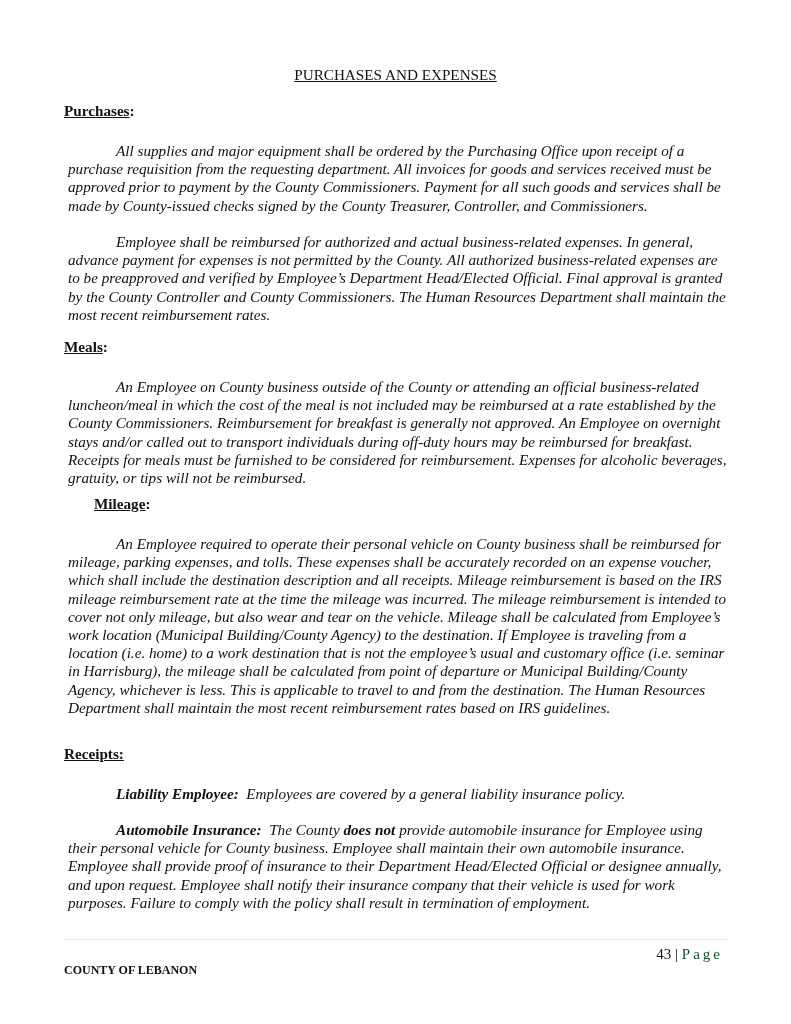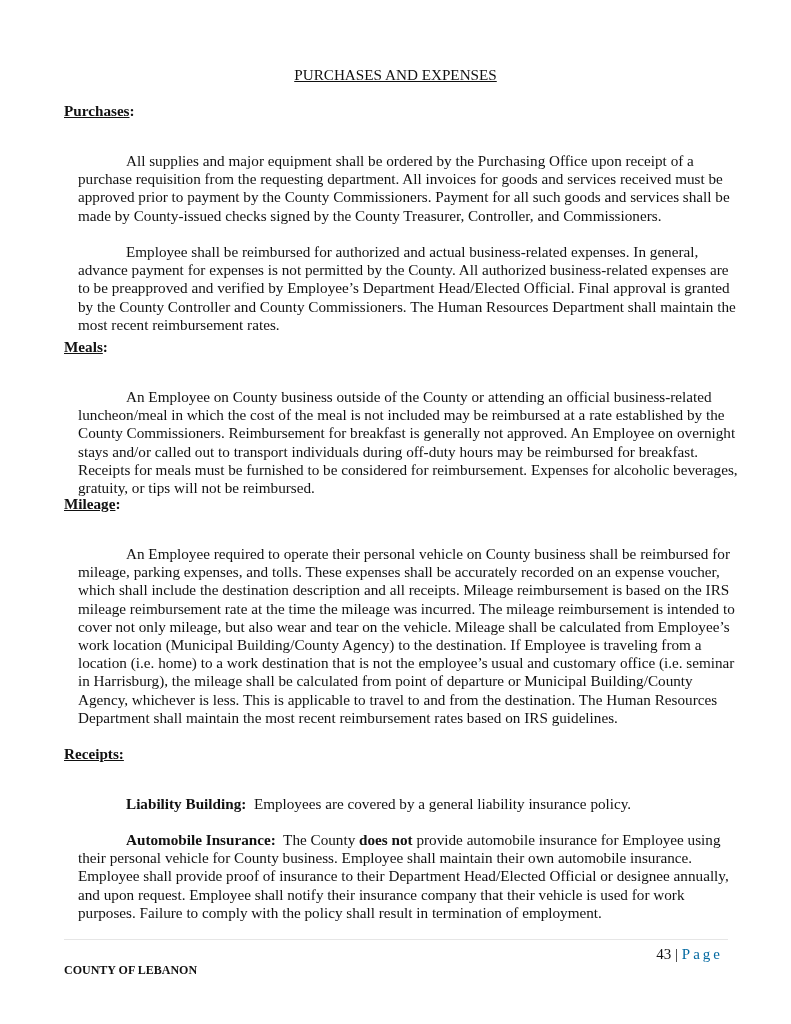--- a/index.html
+++ b/index.html
@@ -8,56 +8,56 @@
       font-family: "Liberation Serif", serif; color: #111111;
       font-size: 15.2px; line-height: 18.2px;
     }
     .page { position: absolute; left: 64px; top: 0; width: 663px; }
     .title {
       position: absolute; top: 66px; left: 0; width: 663px; text-align: center;
       font-weight: normal; text-decoration: underline; font-size: 15.2px;
     }
     .heading { position: absolute; left: 0; font-weight: bold; }
     .heading .u { text-decoration: underline; text-align: right; }
-    .para { position: absolute; left: 0; width: 663px; text-align: left; margin: 14px; }
+    .para { position: absolute; left: 0; width: 663px; text-align: left; margin: 4px; font-style: italic; }
     .indent { display: inline-block; width: 48px; }
     .b { font-weight: bold; }
     .footer-rule {
       position: absolute; left: 64px; top: 939px; width: 664px; height: 1px; background: #e6e6e6;
     }
     .page-num {
       position: absolute; top: 945px; right: 68px; font-size: 15px;
     }
-    .page-num .pg { color: #0369a1; letter-spacing: 3px; }
+    .page-num .pg { color: #14532d; letter-spacing: 3px; }
     .org {
       position: absolute; left: 64px; top: 961px; font-weight: bold; font-size: 12px;
     }
   </style>
 </head>
 <body>
 
 <div class="page">
   <div class="title">PURCHASES AND EXPENSES</div>
 
   <div class="heading" style="top:102px;"><span class="u">Purchases</span><span>:</span></div>
 
   <p class="para" style="top:138px;"><span class="indent"></span><span>All supplies and major equipment shall be ordered by the Purchasing Office upon receipt of a purchase requisition from the requesting department.  All invoices for goods and services received must be approved prior to payment by the County Commissioners.  Payment for all such goods and services shall be made by County-issued checks signed by the County Treasurer, Controller, and Commissioners.</span></p>
 
   <p class="para" style="top:229px;"><span class="indent"></span><span>Employee shall be reimbursed for authorized and actual business-related expenses. In general, advance payment for expenses is not permitted by the County.  All authorized business-related expenses are to be preapproved and verified by Employee’s Department Head/Elected Official. Final approval is granted by the County Controller and County Commissioners. The Human Resources Department shall maintain the most recent reimbursement rates.</span></p>
 
   <div class="heading" style="top:338px;"><span class="u">Meals</span><span>:</span></div>
 
   <p class="para" style="top:374px;"><span class="indent"></span><span>An Employee on County business outside of the County or attending an official business-related luncheon/meal in which the cost of the meal is not included may be reimbursed at a rate established by the County Commissioners. Reimbursement for breakfast is generally not approved.  An Employee on overnight stays and/or called out to transport individuals during off-duty hours may be reimbursed for breakfast. Receipts for meals must be furnished to be considered for reimbursement. Expenses for alcoholic beverages, gratuity, or tips will not be reimbursed.</span></p>
 
-  <div class="heading" style="top:495px;"><span class="u">Mileage</span><span>:</span></div>
+  <div class="heading" style="top:495px;margin-left:30px;"><span class="u">Mileage</span><span>:</span></div>
 
   <p class="para" style="top:531px;"><span class="indent"></span><span>An Employee required to operate their personal vehicle on County business shall be reimbursed for mileage, parking expenses, and tolls. These expenses shall be accurately recorded on an expense voucher, which shall include the destination description and all receipts.  Mileage reimbursement is based on the IRS mileage reimbursement rate at the time the mileage was incurred. The mileage reimbursement is intended to cover not only mileage, but also wear and tear on the vehicle. Mileage shall be calculated from Employee’s work location (Municipal Building/County Agency) to the destination. If Employee is traveling from a location (i.e. home) to a work destination that is not the employee’s usual and customary office (i.e. seminar in Harrisburg), the mileage shall be calculated from point of departure or Municipal Building/County Agency, whichever is less. This is applicable to travel to and from the destination.  The Human Resources Department shall maintain the most recent reimbursement rates based on IRS guidelines.</span></p>
 
   <div class="heading" style="top:745px;"><span class="u">Receipts:</span></div>
 
-  <p class="para" style="top:781px;"><span class="indent"></span><span class="b">Liability Building:</span>&nbsp; <span>Employees are covered by a general liability insurance policy.</span></p>
+  <p class="para" style="top:781px;"><span class="indent"></span><span class="b">Liability Employee:</span>&nbsp; <span>Employees are covered by a general liability insurance policy.</span></p>
 
   <p class="para" style="top:817px;"><span class="indent"></span><span class="b">Automobile Insurance:</span>&nbsp; <span>The County </span><span class="b">does not</span><span> provide automobile insurance for Employee using their personal vehicle for County business. Employee shall maintain their own automobile insurance. Employee shall provide proof of insurance to their Department Head/Elected Official or designee annually, and upon request.  Employee shall notify their insurance company that their vehicle is used for work purposes.  Failure to comply with the policy shall result in termination of employment.</span></p>
 </div>
 
 <div class="footer-rule"></div>
 <div class="page-num"><span>43</span> <span>|</span> <span class="pg">Page</span></div>
 <div class="org">COUNTY OF LEBANON</div>
 
 </body></html>

